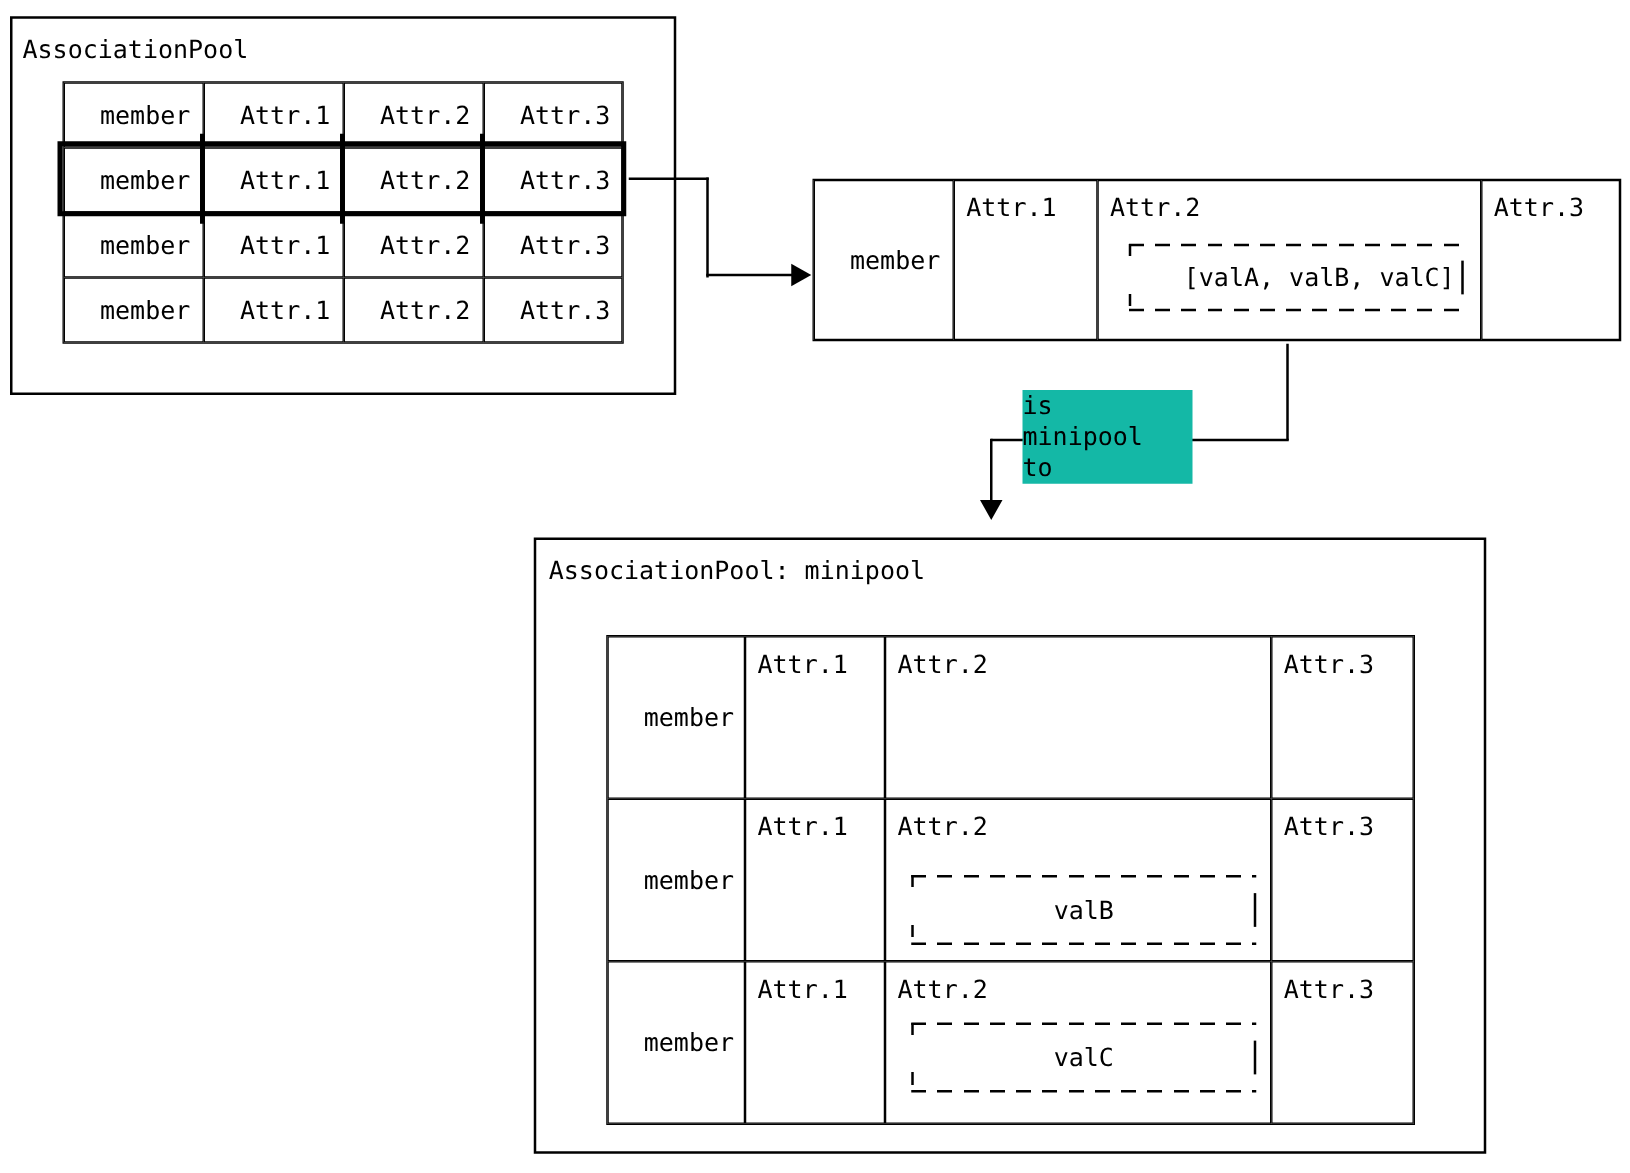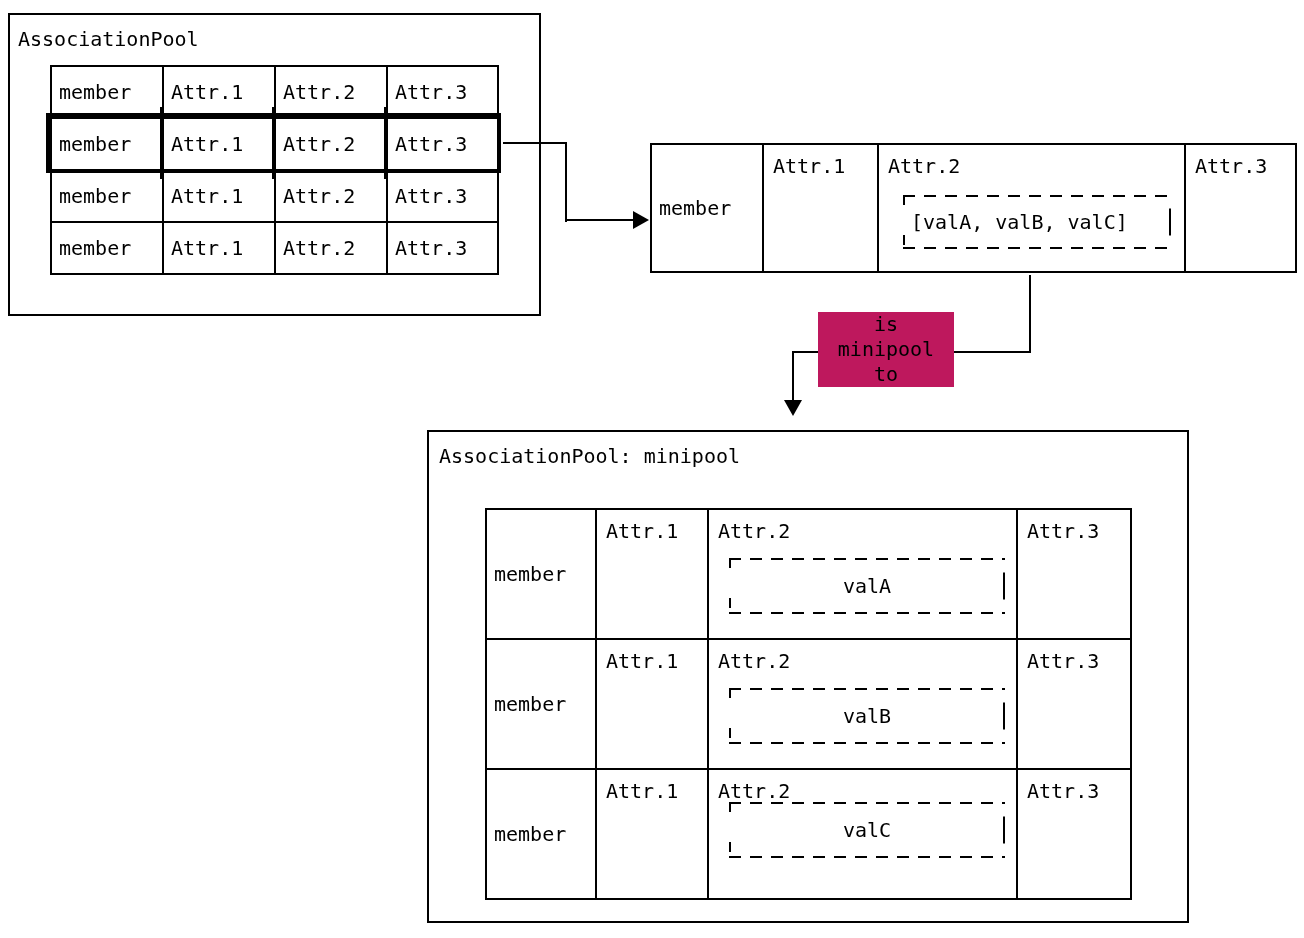--- a/index.html
+++ b/index.html
@@ -11,43 +11,43 @@
     background: #ffffff;
     font-family: "DejaVu Sans Mono", "Liberation Mono", monospace;
     font-size: 20px;
     color: #000000;
     overflow: hidden;
   }
   .frame { position: absolute; border: 2px solid #000; background: #fff; }
   .title { position: absolute; white-space: nowrap; text-align: center; }
   .grid-table { position: absolute; display: grid; border: 1px solid #000; background: #fff; }
   .cell { border: 1px solid #000; display: flex; overflow: hidden; }
-  .cell.center { align-items: center; padding-left: 7px; }
+  .cell.center { align-items: center; padding-left: 28px; }
   .cell.top { align-items: flex-start; padding: 9px 0 0 9px; position: relative; }
   .line { position: absolute; background: #000; }
   
   .hl-outline { position: absolute; border: 4px solid #000; background: transparent; }
   .hl-div { position: absolute; width: 4px; top: -10px; height: 72px; background: #000; }
   
   .arrowhead-right { position: absolute; width: 0; height: 0;
     border-top: 9px solid transparent; border-bottom: 9px solid transparent;
     border-left: 16px solid #000; }
   .arrowhead-down { position: absolute; width: 0; height: 0;
     border-left: 9px solid transparent; border-right: 9px solid transparent;
     border-top: 16px solid #000; }
   
   .dashed-box { position: absolute; }
   .dash-h { position: absolute; left: 0; right: 0; height: 2px;
     background: repeating-linear-gradient(to right, #000 0, #000 12px, transparent 12px, transparent 21px); }
   .dash-v-corners { position: absolute; left: 0; top: 0; bottom: 0; width: 2px;
     background: repeating-linear-gradient(to bottom, #000 0, #000 10px, transparent 10px, transparent 40px); }
   .vbar { position: absolute; right: 0; top: 50%; transform: translateY(-50%); width: 2px; height: 27px; background: #000; }
-  .dashed-box .val-left { position: absolute; inset: 0; display: flex; align-items: center; padding-left: 8px; white-space: nowrap; }
+  .dashed-box .val-left { position: absolute; inset: 0; display: flex; align-items: center; padding-left: 8px; white-space: nowrap; margin-left: 36px; }
   .dashed-box .val-center { position: absolute; inset: 0; display: flex; align-items: center; justify-content: center; white-space: nowrap; }
-  .expansion-label { position: absolute; background: #be185d; text-align: center; line-height: 25px; z-index: 2; white-space: nowrap; }
+  .expansion-label { position: absolute; background: #14b8a6; line-height: 25px; z-index: 2; white-space: nowrap; }
 </style>
 </head>
 <body>
 
 <div id="canvas">
 
   <div class="frame" style="left:8px; top:13px; width:533px; height:303px;">
     <div class="title" style="left:8px; top:12px;">AssociationPool</div>
   </div>
 
@@ -109,49 +109,42 @@
 
   <div class="frame" style="left:427px; top:430px; width:762px; height:493px;">
     <div class="title" style="left:10px; top:12px;">AssociationPool: minipool</div>
 
     <div class="grid-table" style="left:56px; top:76px; width:647px; height:392px; grid-template-columns:110px 112px 309px 114px; grid-template-rows:repeat(3,130px);">
 
       <div class="cell center">member</div>
       <div class="cell top">Attr.1</div>
       <div class="cell top">
         <span>Attr.2</span>
-        <div class="dashed-box" style="left:20px; top:48px; width:276px; height:56px;">
-          <div class="dash-h" style="top:0;"></div>
-          <div class="dash-h" style="bottom:0;"></div>
-          <div class="dash-v-corners"></div>
-          <div class="vbar"></div>
-          <div class="val-center">valA</div>
-        </div>
       </div>
       <div class="cell top">Attr.3</div>
 
       <div class="cell center">member</div>
       <div class="cell top">Attr.1</div>
       <div class="cell top">
         <span>Attr.2</span>
-        <div class="dashed-box" style="left:20px; top:48px; width:276px; height:56px;">
+        <div class="dashed-box" style="left:20px; top:60px; width:276px; height:56px;">
           <div class="dash-h" style="top:0;"></div>
           <div class="dash-h" style="bottom:0;"></div>
           <div class="dash-v-corners"></div>
           <div class="vbar"></div>
           <div class="val-center">valB</div>
         </div>
       </div>
       <div class="cell top">Attr.3</div>
 
       <div class="cell center">member</div>
       <div class="cell top">Attr.1</div>
       <div class="cell top">
         <span>Attr.2</span>
-        <div class="dashed-box" style="left:20px; top:32px; width:276px; height:56px;">
+        <div class="dashed-box" style="left:20px; top:48px; width:276px; height:56px;">
           <div class="dash-h" style="top:0;"></div>
           <div class="dash-h" style="bottom:0;"></div>
           <div class="dash-v-corners"></div>
           <div class="vbar"></div>
           <div class="val-center">valC</div>
         </div>
       </div>
       <div class="cell top">Attr.3</div>
 
     </div>

